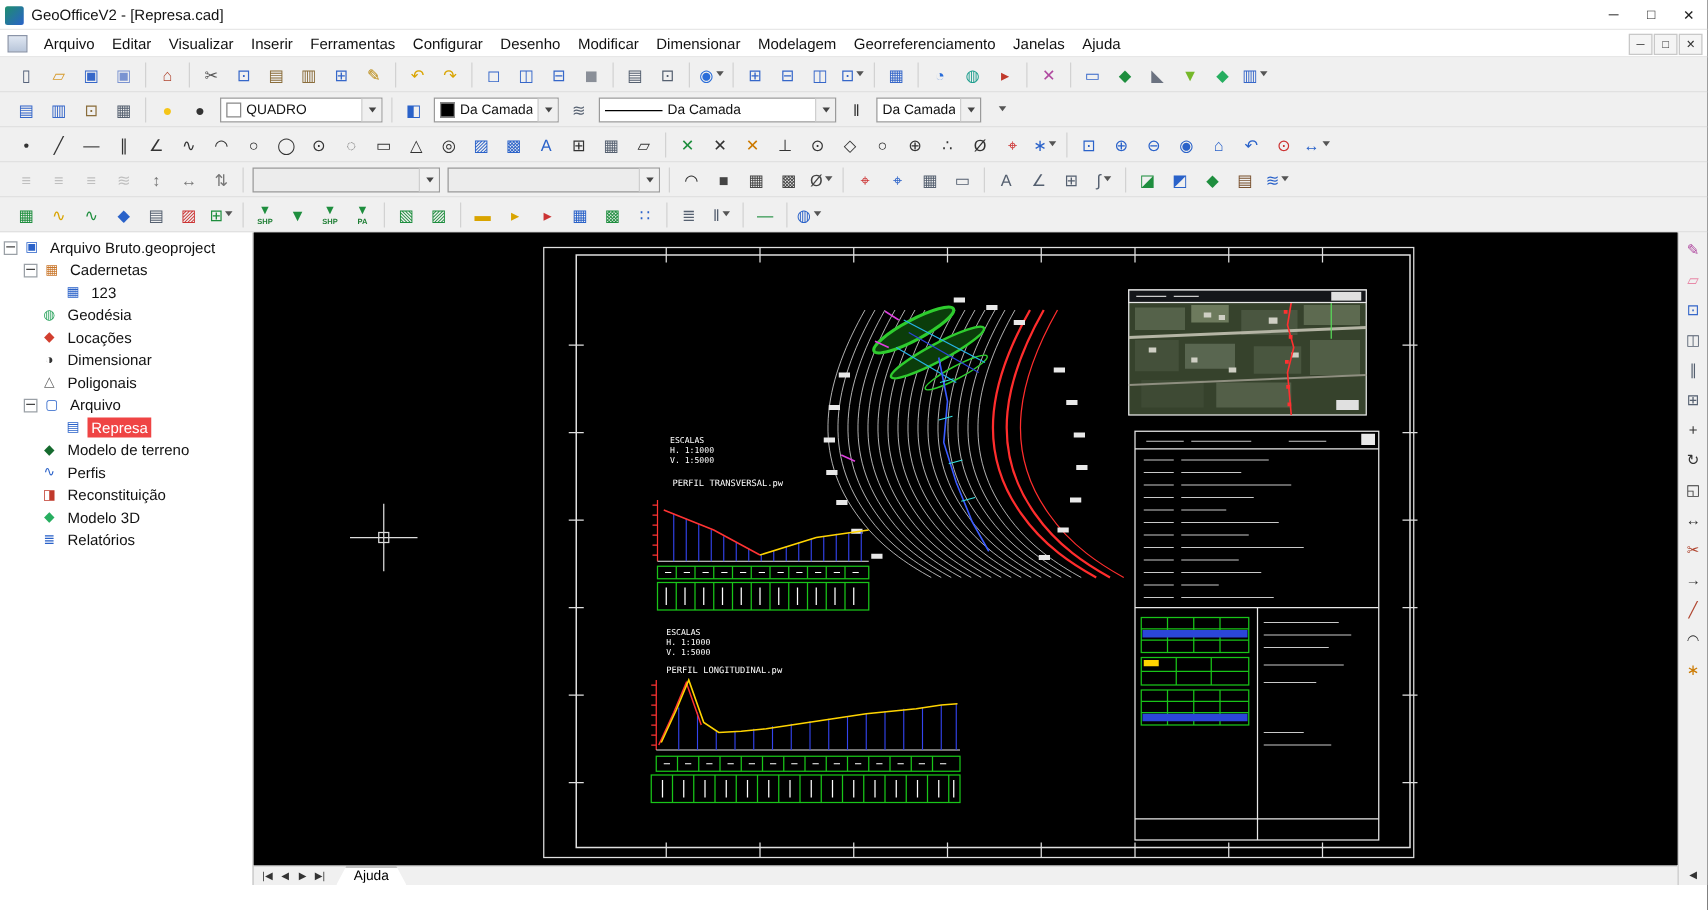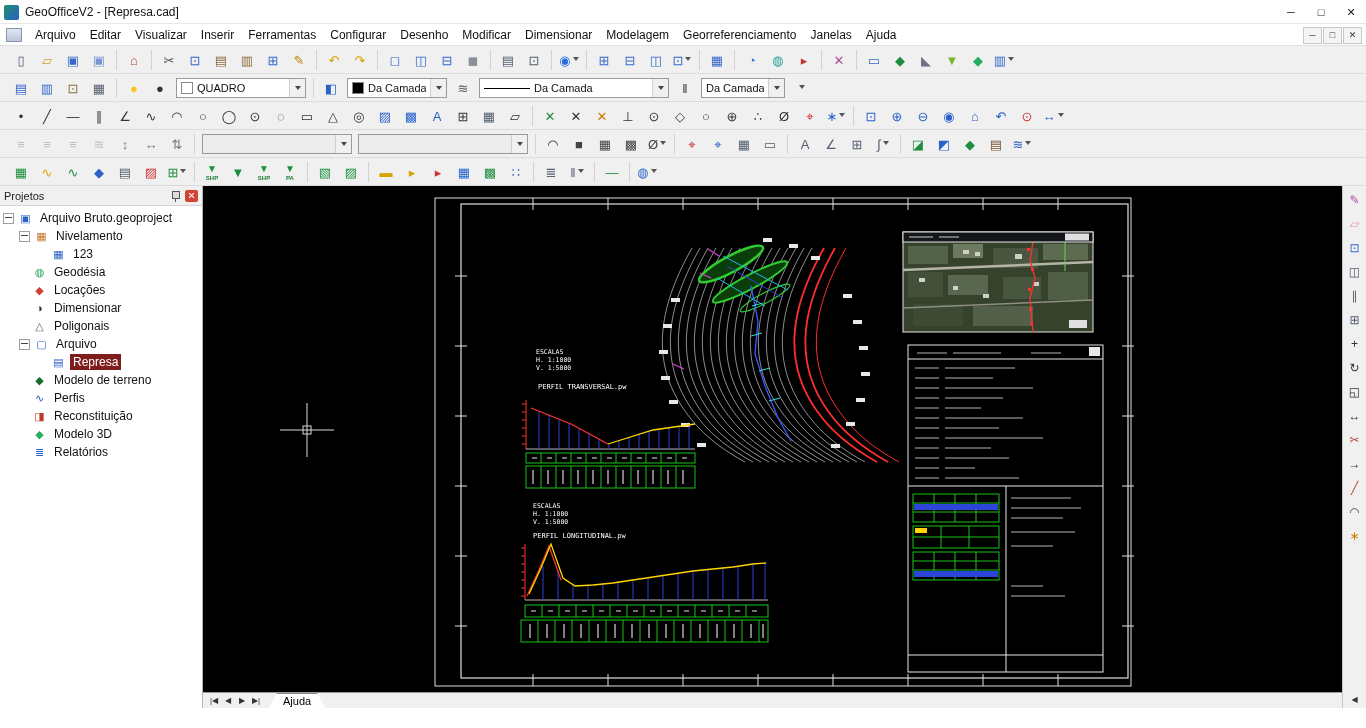--- a/index.html
+++ b/index.html
@@ -47,21 +47,21 @@
   .pclose{width:13px;height:12px;background:#cf4436;border-radius:2px;position:relative;flex:none;}
   .pclose::before,.pclose::after{content:"";position:absolute;left:3px;top:5.5px;width:7px;height:1px;background:#fff;}
   .pclose::before{transform:rotate(45deg);}  .pclose::after{transform:rotate(-45deg);}
   .tree{padding-top:3px;font-size:12px;color:#111;overflow:hidden;}
   .trow{height:18px;display:flex;align-items:center;white-space:nowrap;}
   .tgl{width:9px;height:9px;border:1px solid #9aa0a6;background:#fff;position:relative;margin:0 4px 0 0;flex:none;}
   .tgl::before{content:"";position:absolute;left:1px;right:1px;top:3px;height:1px;background:#444;}
   .tspace{width:13px;flex:none;}
   .tico{width:15px;text-align:center;margin-right:4px;font-size:11px;line-height:1;flex:none;}
   .tlabel{padding:1px 3px;}
-  .tlabel.sel{background:#7f1d1d;color:#fff;}
+  .tlabel.sel{background:#ef4444;color:#fff;}
   .tg0{color:#2a62c9}.tg1{color:#c9762a}.tg2{color:#2a62c9}.tg3{color:#1f9e55}.tg4{color:#d23f2f}.tg5{color:#333}.tg6{color:#666}.tg7{color:#2a62c9}.tg8{color:#2a62c9}.tg9{color:#156a2e}.tg10{color:#2a62c9}.tg11{color:#c0392b}.tg12{color:#27ae60}.tg13{color:#2a62c9}
   .center-col{flex:1;display:flex;flex-direction:column;min-width:0;}
   .canvas{flex:none;height:506px;background:#000;position:relative;}
   .canvas svg{display:block;width:100%;height:100%;}
   .ct{font-family:"DejaVu Sans Mono",monospace;font-size:6.5px;fill:#ffffff;}
   .ctt{font-size:7px;}
   
   .tabstrip{height:16px;flex:none;display:flex;align-items:center;background:#f0f0f0;border-top:1px solid #9a9a9a;padding-left:4px;box-sizing:border-box;font-size:9px;}
   .navbtn{min-width:14px;height:14px;display:flex;align-items:center;justify-content:center;color:#333;font-size:8px;}
   .sheettab{position:relative;height:15px;margin-left:6px;padding:0 14px;display:flex;align-items:center;}
@@ -659,36 +659,30 @@
         <span class="tbtn">
           <span class="glyph" style="color: rgb(42, 98, 201);">◍</span>
           <span class="ddarr"></span>
         </span>
       </span>
   </div>
 
   <div class="main">
 
     <div class="panel">
-      <div class="panel-header">
-        <span>Projetos</span>
-        <span class="flex"></span>
-        <span class="pin"></span>
-        <span class="pclose"></span>
-      </div>
       <div class="tree">
         <div class="trow" style="padding-left:3px">
           <span class="tgl"></span>
           <span class="tico tg0">▣</span>
           <span class="tlabel">Arquivo Bruto.geoproject</span>
         </div>
         <div class="trow" style="padding-left:19px">
           <span class="tgl"></span>
           <span class="tico tg1">▦</span>
-          <span class="tlabel">Nivelamento</span>
+          <span class="tlabel">Cadernetas</span>
         </div>
         <div class="trow" style="padding-left:38px">
           <span class="tspace"></span>
           <span class="tico tg2">▦</span>
           <span class="tlabel">123</span>
         </div>
         <div class="trow" style="padding-left:19px">
           <span class="tspace"></span>
           <span class="tico tg3">◍</span>
           <span class="tlabel">Geodésia</span>

